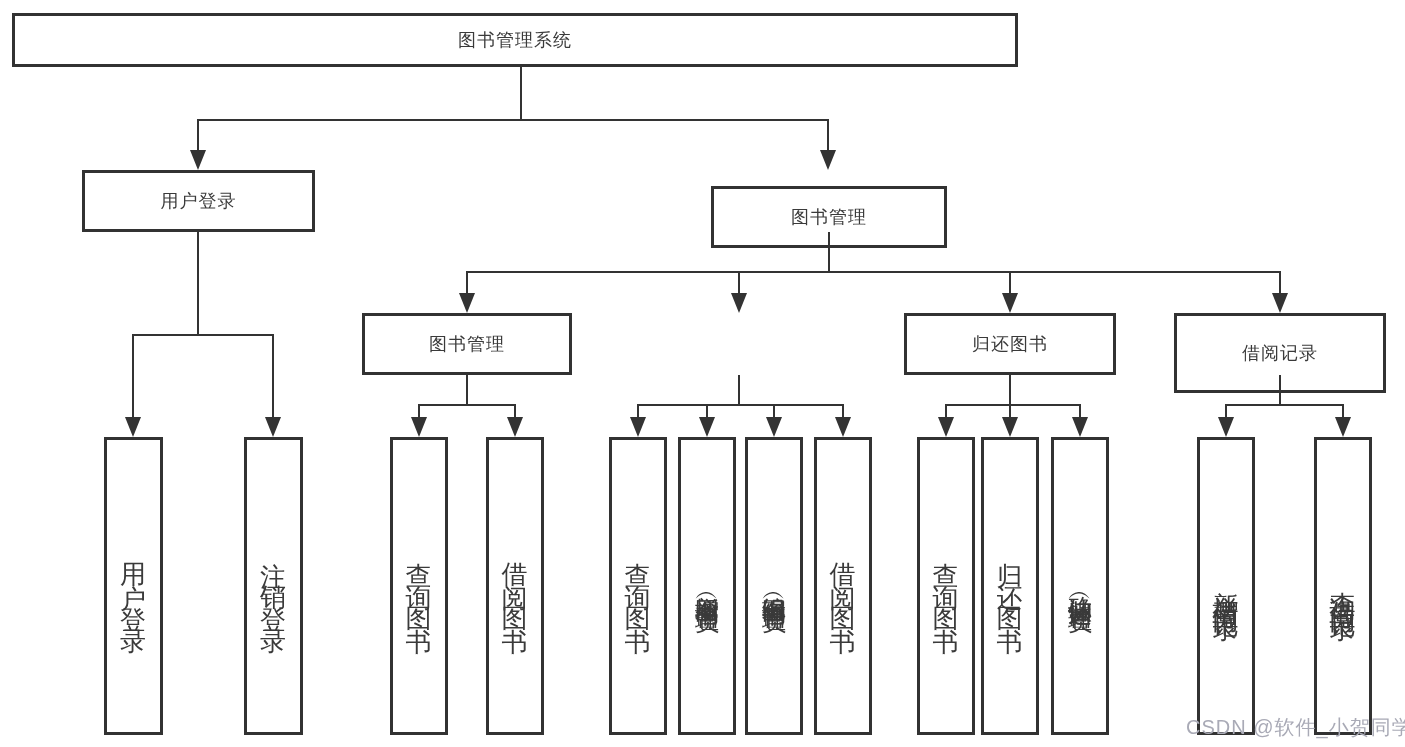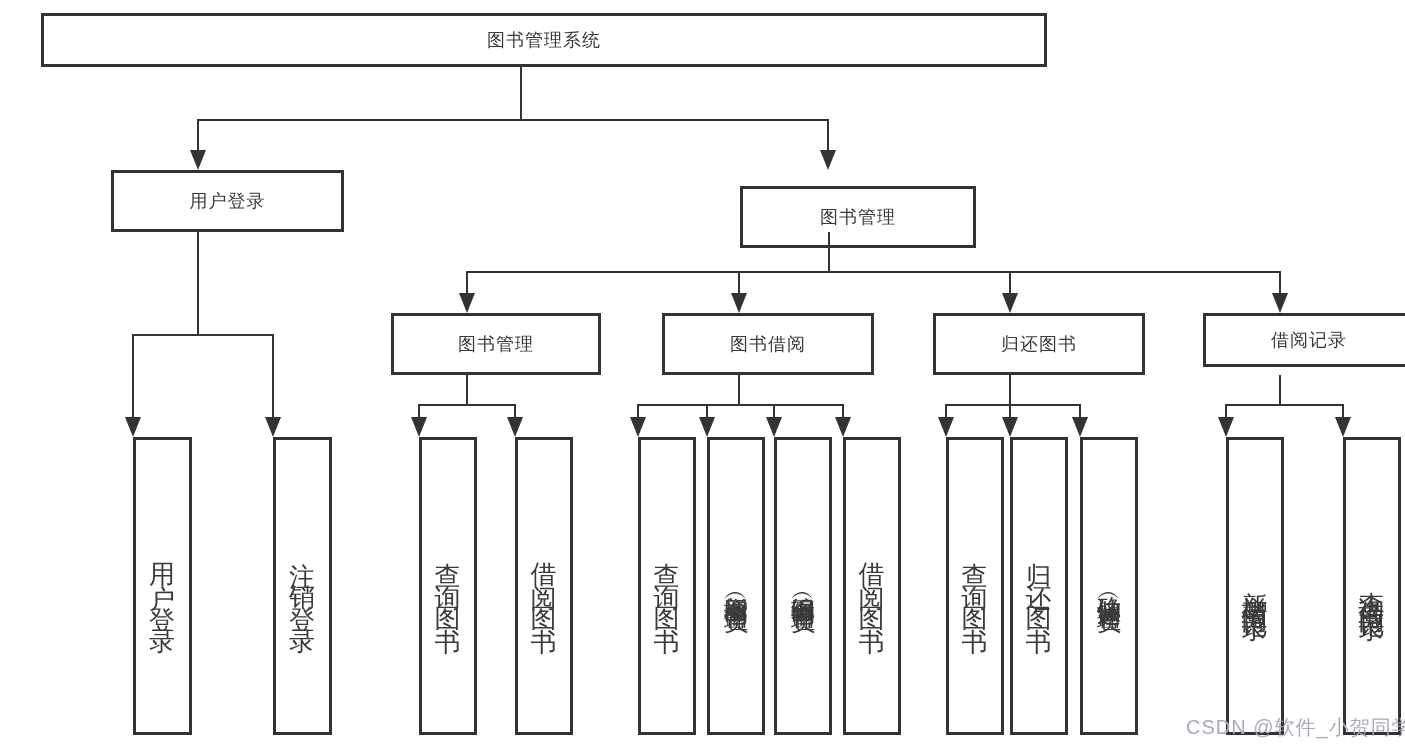--- a/index.html
+++ b/index.html
@@ -1,19 +1,19 @@
 <!DOCTYPE html>
 <html><head>
 <meta charset="utf-8">
 <style>
   html,body{margin:0;padding:0;background:#ffffff;}
   .canvas{position:relative;width:1405px;height:747px;background:#ffffff;
           font-family:"Liberation Sans", sans-serif;overflow:hidden;}
   .box{position:absolute;box-sizing:border-box;border:3px solid #323232;background:#ffffff;
-       display:flex;align-items:center;justify-content:center;margin-left:29px;}
+       display:flex;align-items:center;justify-content:center;}
   .hlabel{font-size:18px;color:#3a3a3a;letter-spacing:1px;white-space:nowrap;}
   .vlabel{writing-mode:vertical-rl;text-orientation:mixed;color:#3a3a3a;line-height:1;}
   .vlabel.s{font-size:26px;letter-spacing:22px;}
   .vlabel.m{font-size:26px;letter-spacing:5px;}
   .vlabel.l{font-size:24px;letter-spacing:2px;}
   .hline{position:absolute;height:2px;background:#333333;}
   .vline{position:absolute;width:2px;background:#333333;}
   .arrow{position:absolute;width:0;height:0;
          border-left:8px solid transparent;border-right:8px solid transparent;
          border-top:20px solid #333333;}
@@ -57,27 +57,24 @@
   <div class="vline" style="left:1009px;top:271px;height:24px"></div>
   <div class="vline" style="left:1279px;top:271px;height:24px"></div>
   <div class="arrow" style="left:459px;top:293px"></div>
   <div class="arrow" style="left:731px;top:293px"></div>
   <div class="arrow" style="left:1002px;top:293px"></div>
   <div class="arrow" style="left:1272px;top:293px"></div>
 
   <div class="box" style="left:362px;top:313px;width:210px;height:62px">
     <span class="hlabel">图书管理</span>
   </div>
-  <div class="box" style="left:633px;top:313px;width:212px;height:62px">
-    <span class="hlabel">图书借阅</span>
-  </div>
   <div class="box" style="left:904px;top:313px;width:212px;height:62px">
     <span class="hlabel">归还图书</span>
   </div>
-  <div class="box" style="left:1174px;top:313px;width:212px;height:54px">
+  <div class="box" style="left:1174px;top:313px;width:212px;height:80px">
     <span class="hlabel">借阅记录</span>
   </div>
 
   <div class="vline" style="left:466px;top:375px;height:31px"></div>
   <div class="hline" style="left:419px;top:404px;width:97px"></div>
   <div class="vline" style="left:418px;top:404px;height:15px"></div>
   <div class="vline" style="left:514px;top:404px;height:15px"></div>
   <div class="arrow" style="left:411px;top:417px"></div>
   <div class="arrow" style="left:507px;top:417px"></div>
 

